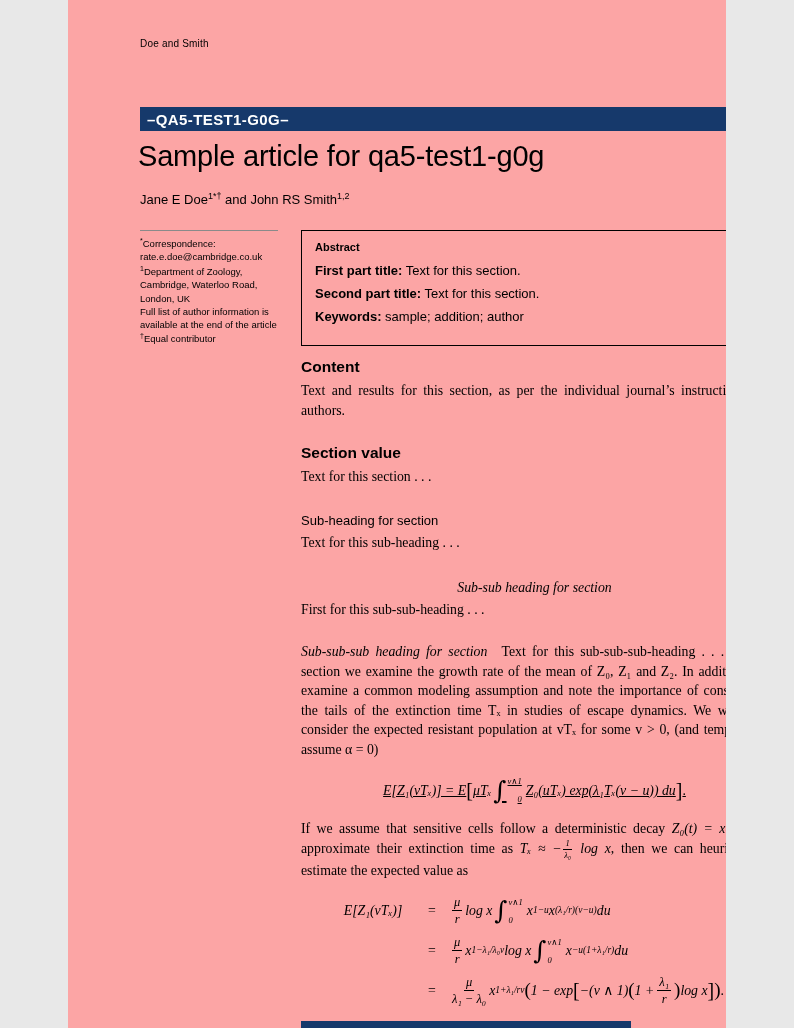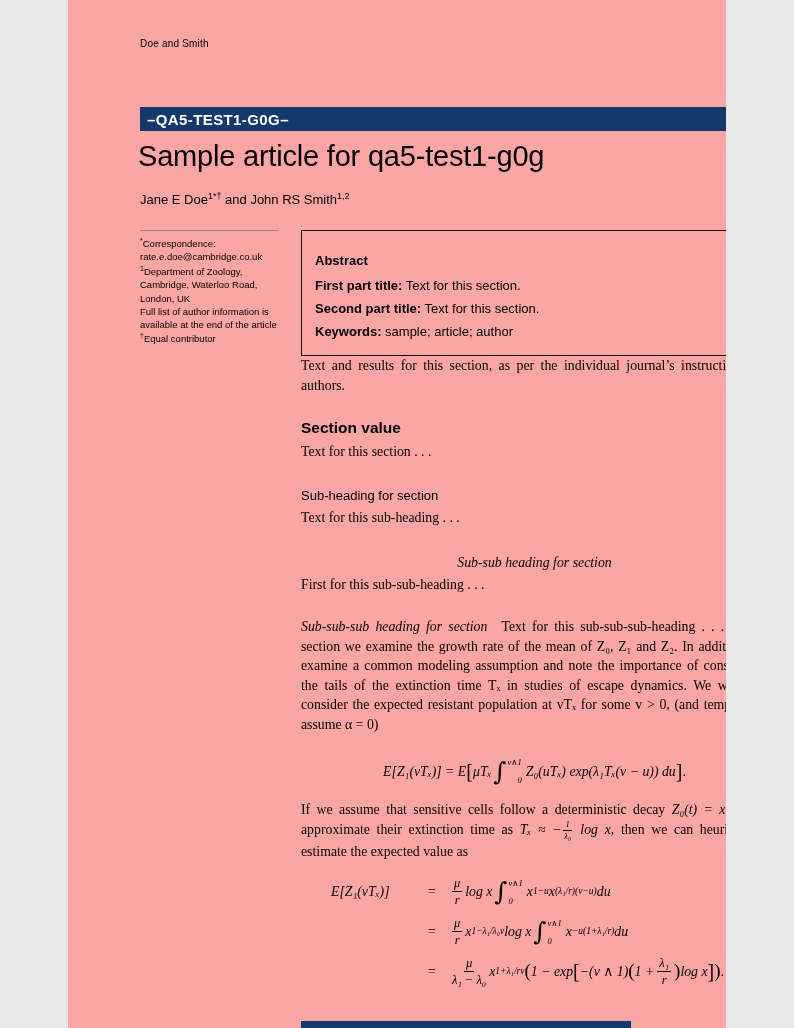--- a/index.html
+++ b/index.html
@@ -23,21 +23,21 @@
   .columns { position:absolute; left:72px; top:230px; width:650px; display:flex; }
   .sidebar {
     width:138px; border-top:1px solid #8a8a8a; padding-top:5px;
     font-size:9.5px; line-height:1.4;
   }
   .sidebar sup { font-size:7px; }
   .abstract {
     margin-left:23px; width:467px; min-height:101px;
     border:1px solid #000; padding:10px 13px 8px;
   }
-  .abstract-heading { margin:12px 0 10px; font-size:13px; font-weight:bold; }
+  .abstract-heading { margin:0 0 10px; font-size:11px; font-weight:bold; }
   .abstract-row { font-size:13px; margin-bottom:8px; }
   .abstract-row b { font-weight:bold; }
 
   .main {
     position:absolute; left:233px; top:356px; width:467px;
     font-family:"Liberation Serif","DejaVu Serif", serif;
     font-size:13.8px; line-height:1.42; text-align:justify;
   }
   .h-sans { font-family:"Liberation Sans", sans-serif; font-weight:bold; font-size:15.5px; margin:0 0 3px; text-align:left; }
   .h-sans-sub { font-family:"Liberation Sans", sans-serif; font-weight:normal; font-size:13px; margin:25px 0 3px; text-align:left; }
@@ -58,26 +58,26 @@
   .frac { font-size:12.5px; margin:0 3px; }
   .ifrac .num, .frac .num { padding:0 2px 1px; border-bottom:.8px solid #000; }
   .ifrac .den, .frac .den { padding-top:1px; }
   .intwrap { display:inline-flex; align-items:center; vertical-align:middle; margin:0 4px 0 2px; font-style:normal; }
   .int { font-size:25px; line-height:1; font-family:"DejaVu Serif", serif; }
   .lims { display:inline-flex; flex-direction:column; justify-content:space-between; height:32px; font-size:8.5px; font-style:italic; margin-left:1px; padding:1px 0; }
   .bigb { font-size:20px; font-style:normal; vertical-align:-1px; }
   .bigp { font-size:19px; font-style:normal; vertical-align:-1px; }
 
   .eq-display {
-    margin:21px 0 12px; display:flex; justify-content:center; align-items:center;
-    font-style:italic; text-align:right;
+    margin:15px 0 12px; display:flex; justify-content:center; align-items:center;
+    font-style:italic; text-align:right;text-decoration:underline;
   }
   .eq-align { margin-top:14px; font-style:italic; text-align:left; }
   .eq-line { display:flex; align-items:center; margin-bottom:8px; }
-  .eq-lhs { width:84px; margin-left:30px; }
+  .eq-lhs { width:84px; margin-left:30px;text-align:center; }
   .eq-rel { width:34px; text-align:center; font-style:normal; }
   .eq-rhs { display:flex; align-items:center; flex-wrap:nowrap; }
   .eq-tag { margin-left:auto; font-style:normal; }
 
   .footer-bar { position:absolute; left:233px; bottom:0; width:330px; height:7px; background:var(--accent); }
 </style>
 </head>
 <body>
 
 <div class="page">
@@ -101,27 +101,28 @@
       <div>rate.e.doe@cambridge.co.uk</div>
       <div><sup>1</sup><span>Department of Zoology, Cambridge, Waterloo Road, London, UK</span></div>
       <div>Full list of author information is available at the end of the article</div>
       <div><sup>†</sup><span>Equal contributor</span></div>
     </aside>
 
     <section class="abstract">
       <h2 class="abstract-heading">Abstract</h2>
       <div class="abstract-row"><b>First part title:</b><span> Text for this section.</span></div>
       <div class="abstract-row"><b>Second part title:</b><span> Text for this section.</span></div>
-      <div class="abstract-row"><b>Keywords:</b><span> sample; article; author</span></div>
+      <div class="abstract-row"><b>Keywords:</b><span> sample; addition; author</span></div>
     </section>
 
   </div>
 
   <div class="main">
 
+    <h2 class="h-sans">Content</h2>
     <p class="para">Text and results for this section, as per the individual journal’s instructions for authors.</p>
 
     <h2 class="h-sans gap-lg">Section value</h2>
     <p class="para">Text for this section . . .</p>
 
     <h3 class="h-sans-sub">Sub-heading for section</h3>
     <p class="para">Text for this sub-heading . . .</p>
 
     <h4 class="h-serif-it">Sub-sub heading for section</h4>
     <p class="para">First for this sub-sub-heading . . .</p>

